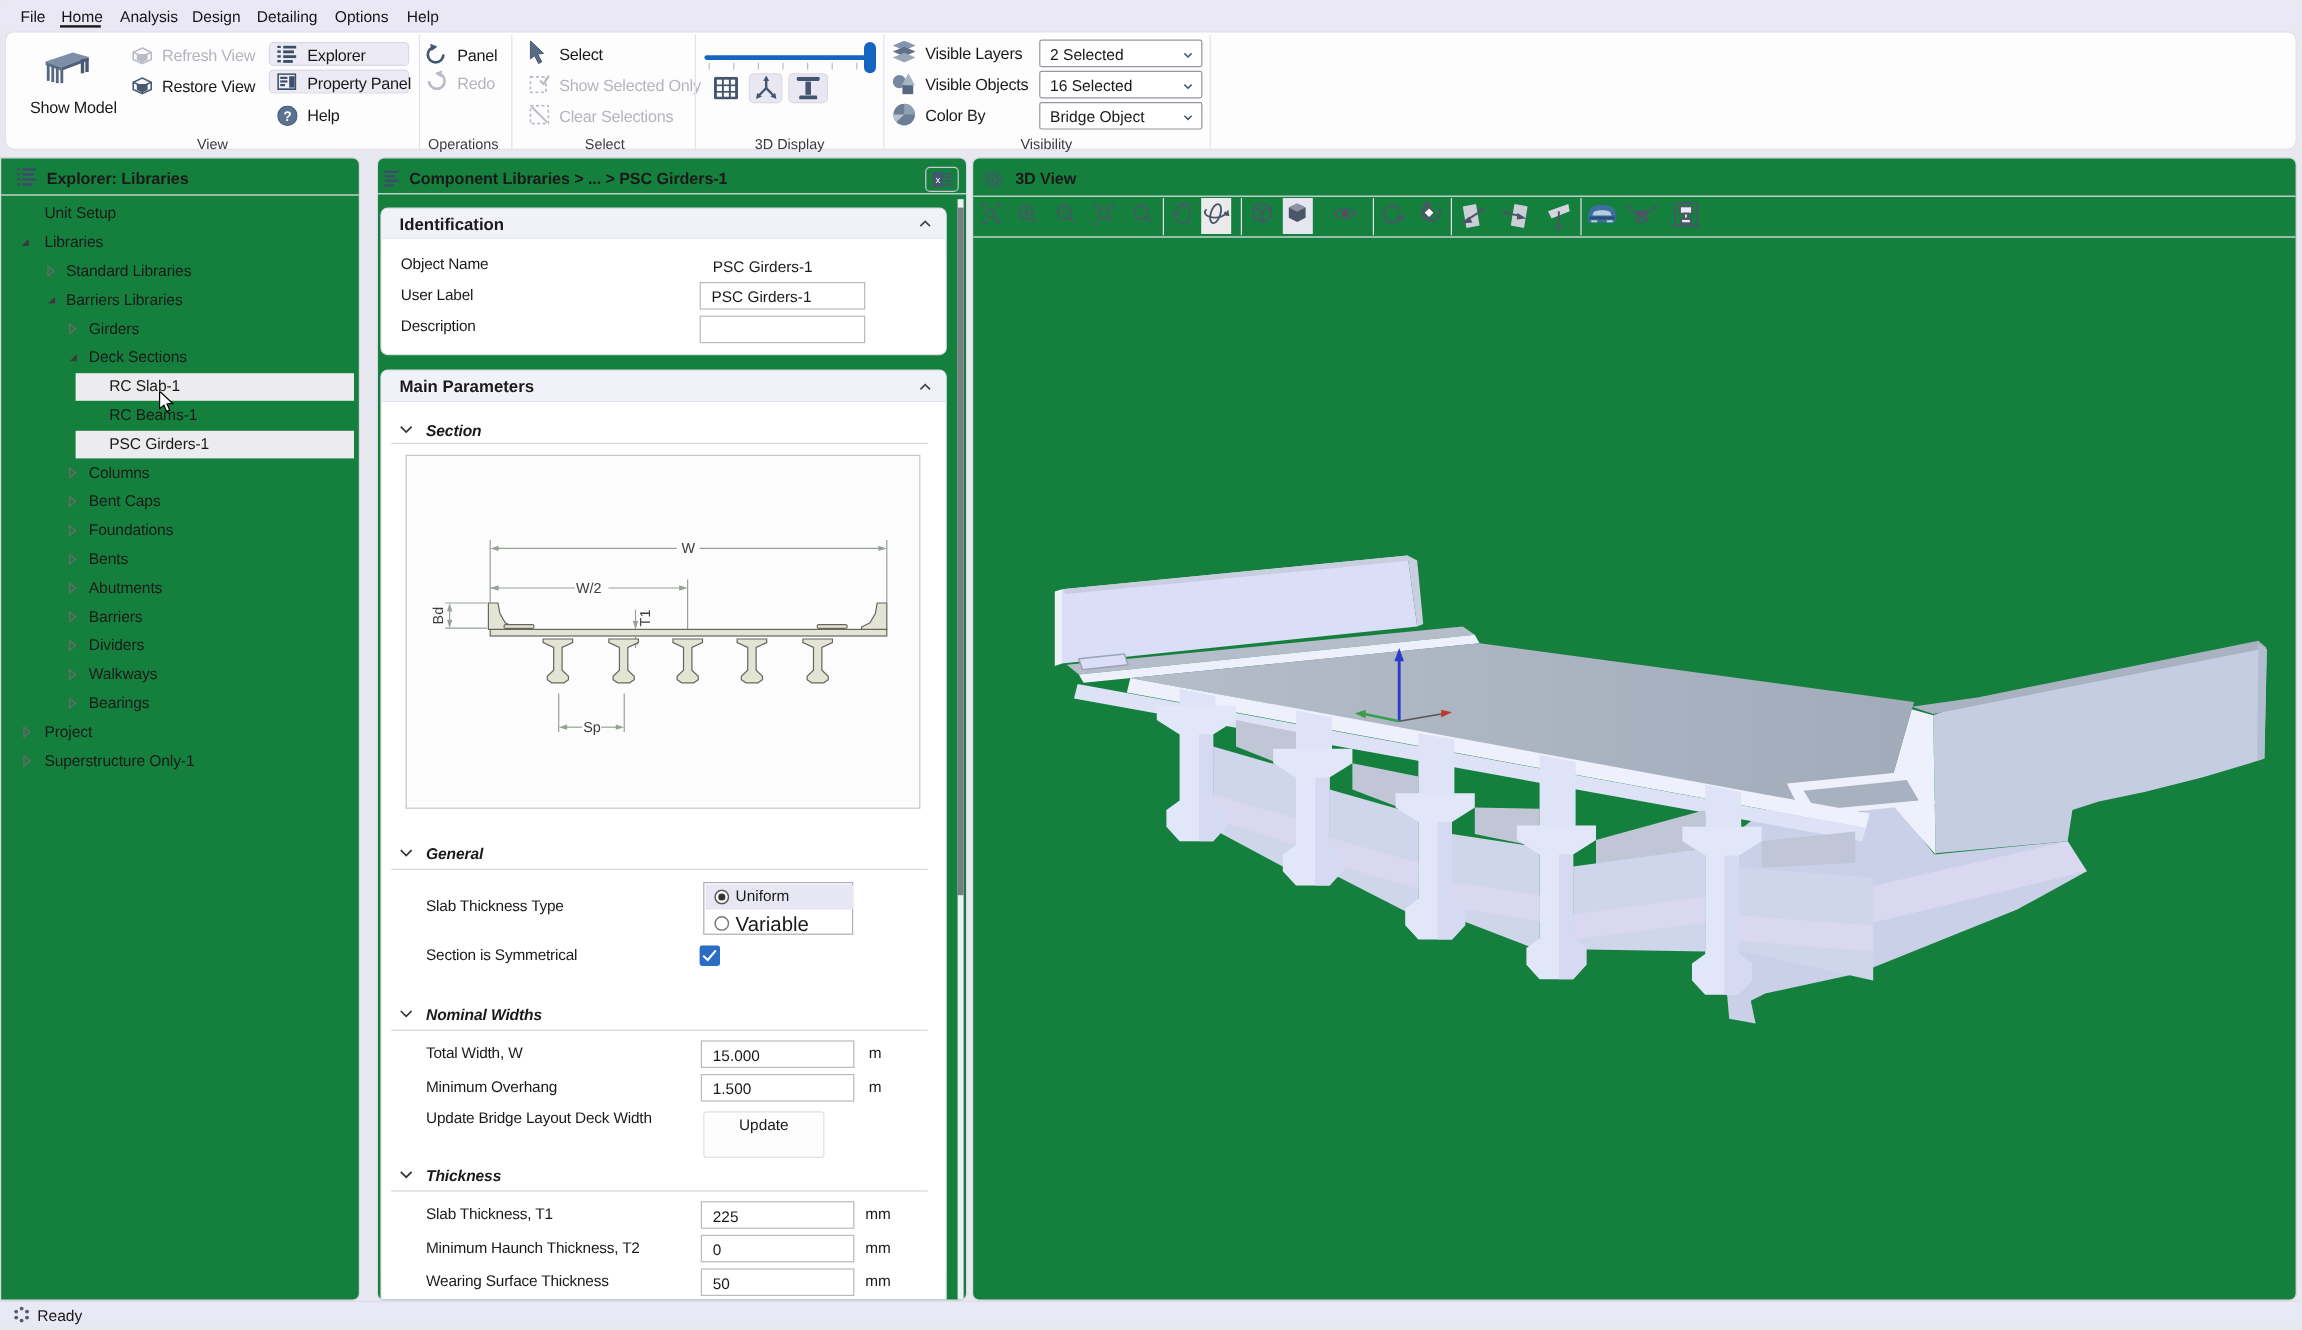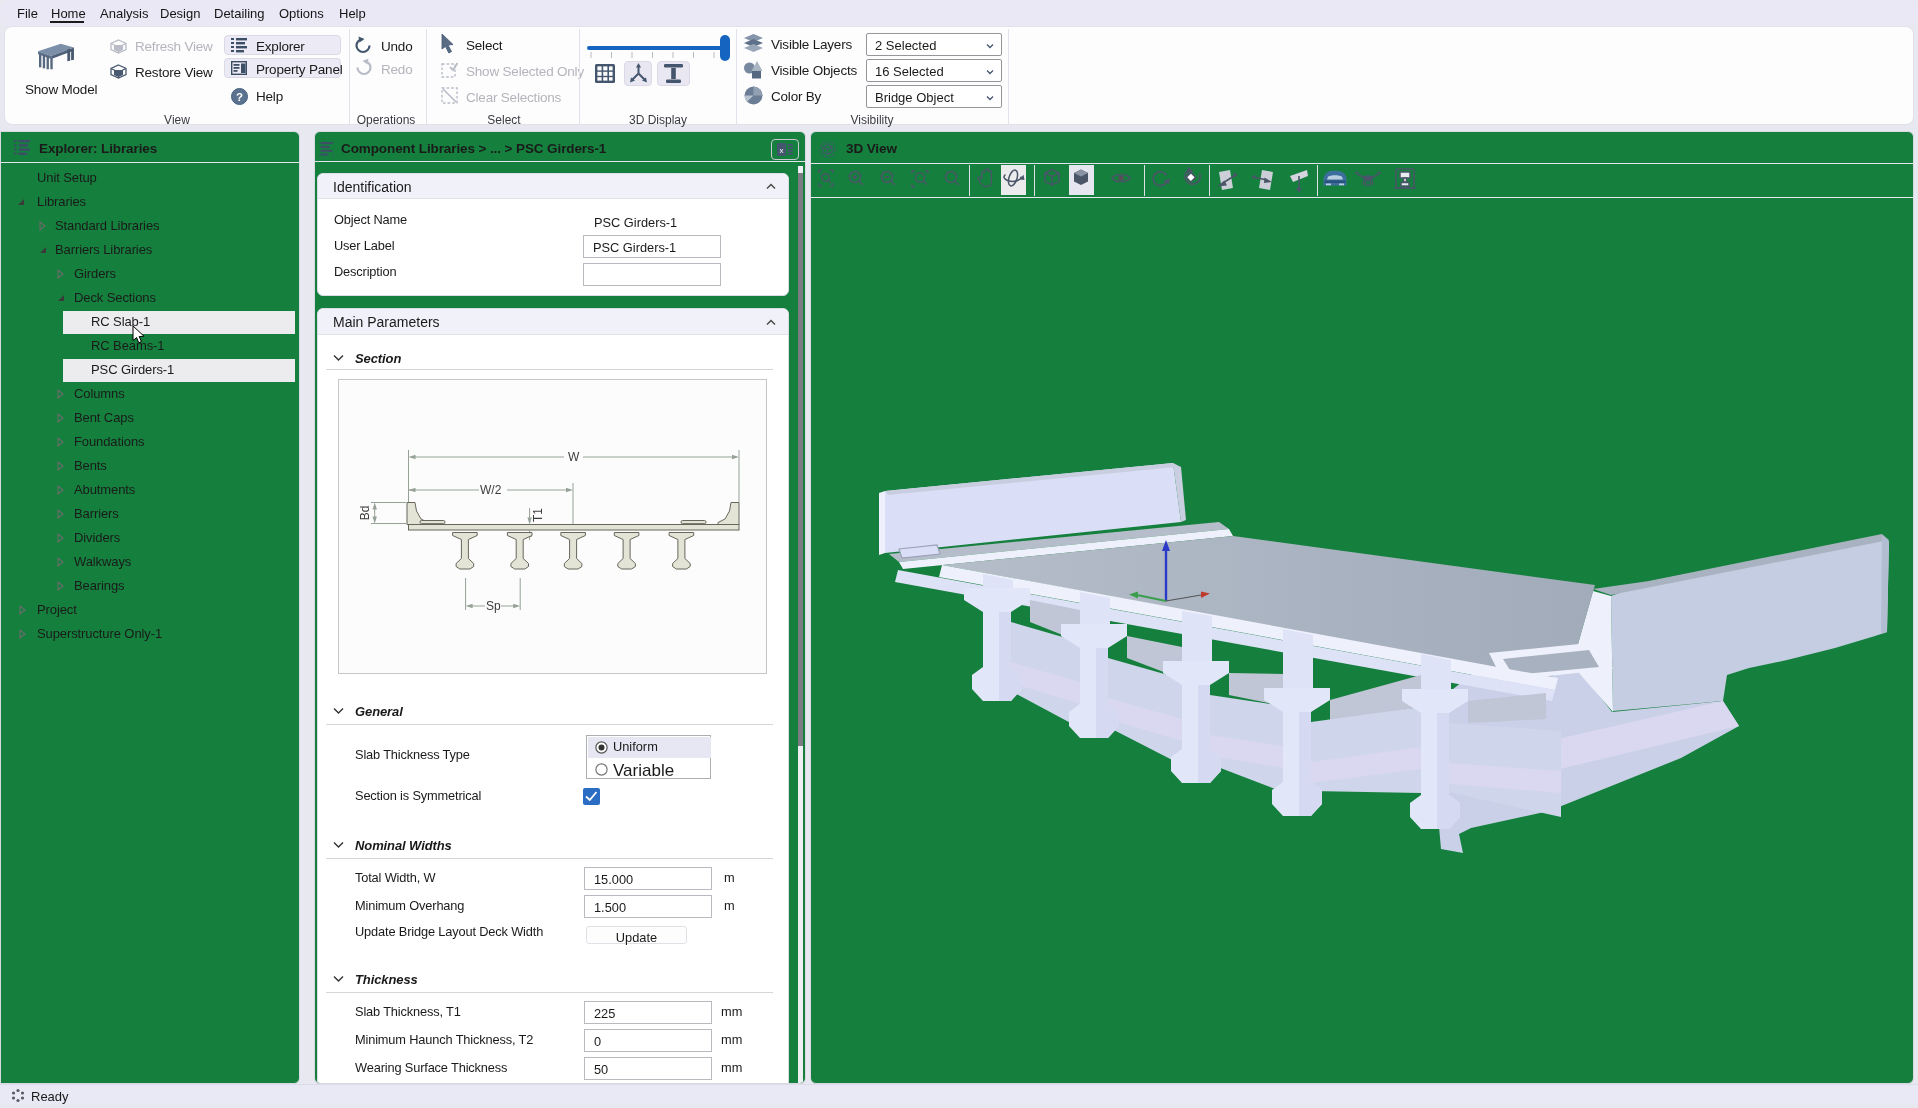--- a/index.html
+++ b/index.html
@@ -19,21 +19,21 @@
 .drop { position:absolute; width:136px; height:23px; border:1px solid #95959c; border-radius:2px; background:#fff; font-size:13px; }
 .drop span { position:absolute; left:8px; top:4px; }
 .chev { position:absolute; right:7px; top:8px; width:8px; height:8px; }
 
 .panel { position:absolute; background:#15803d; border:1px solid #d9d9e3; border-radius:6px; }
 
 .trow { position:absolute; font-size:13px; letter-spacing:-0.1px; white-space:nowrap; }
 .hl { position:absolute; left:62px; width:232px; height:23px; background:#ececee; }
 
 .sect { position:absolute; border:1px solid #dcdce6; border-radius:6px; background:#fff; }
-.sect-h { position:absolute; left:0; top:0; right:0; height:25px; background:#f1f1f9; border-bottom:1px solid #e2e2ec; border-radius:6px 6px 0 0; font-weight:normal; font-size:14px;padding-left:20px; }
+.sect-h { position:absolute; left:0; top:0; right:0; height:25px; background:#f1f1f9; border-bottom:1px solid #e2e2ec; border-radius:6px 6px 0 0; font-weight:bold; font-size:14px;padding-left:20px; }
 .subh { position:absolute; font-size:13px; font-weight:bold; font-style:italic; letter-spacing:-0.1px; }
 .sline { position:absolute; left:325px; width:447px; height:1px; background:#d6d6d6; }
 .flabel { position:absolute; left:40px; font-size:12.8px; letter-spacing:-0.15px; white-space:nowrap; }
 .tbox { position:absolute; left:583px; width:128px; height:23px; border:1px solid #b9b9bf; background:#fff; font-size:12.8px; }
 .tbox span { position:absolute; left:9px; top:4px; }
 .unit { position:absolute; font-size:12.8px; }
 svg { display:block; }
 </style>
 </head>
 <body>
@@ -108,21 +108,21 @@
     <text x="8.5" y="12.5" font-size="11.5" font-weight="bold" fill="#fff" text-anchor="middle" font-family="Liberation Sans">?</text>
   </svg>
   <div class="rtxt" style="left:251px;top:62px">Help</div>
   <div class="glabel" style="left:112px">View</div>
   <div class="rsep" style="left:344px"></div>
 
   <svg class="abs" style="left:349px;top:9px" width="19" height="18" viewBox="0 0 19 18">
     <path d="M15.5,9.5 A6.5,6.5 0 1 1 9,3" fill="none" stroke="#44566e" stroke-width="2.2"></path>
     <polygon points="4.5,0.5 10.5,3 5.5,6.5" fill="#44566e"></polygon>
   </svg>
-  <div class="rtxt" style="left:376px;top:12px">Undo</div>
+  <div class="rtxt" style="left:376px;top:12px">Panel</div>
   <svg class="abs" style="left:349px;top:31px" width="19" height="18" viewBox="0 0 19 18">
     <path d="M3.5,9.5 A6.5,6.5 0 1 0 10,3" fill="none" stroke="#b9bcc7" stroke-width="2.2"></path>
     <polygon points="14.5,0.5 8.5,3 13.5,6.5" fill="#b9bcc7"></polygon>
   </svg>
   <div class="rtxt dis" style="left:376px;top:35px">Redo</div>
   <div class="glabel" style="left:321px">Operations</div>
   <div class="rsep" style="left:421px"></div>
 
   <svg class="abs" style="left:436px;top:7px" width="16" height="20" viewBox="0 0 16 20">
     <polygon points="1,0 12,10.5 7,11 10.5,17.5 7.8,19 4.5,12.5 1,15" fill="#5a6c85" stroke="#44566e" stroke-width="0.8"></polygon>
@@ -472,21 +472,21 @@
   <div class="tbox" style="left:269px;top:735px">
       <span>15.000</span>
     </div>
   <div class="unit" style="left:409px;top:738px">m</div>
   <div class="flabel" style="top:766px">Minimum Overhang</div>
   <div class="tbox" style="left:269px;top:763px">
       <span>1.500</span>
     </div>
   <div class="unit" style="left:409px;top:766px">m</div>
   <div class="flabel" style="top:792px">Update Bridge Layout Deck Width</div>
-  <div class="abs" style="left:271px;top:794px;width:101px;height:18px;border:1px solid #e0e0e6;border-radius:3px;background:#fdfdfe;text-align:center;font-size:12.8px"><span style="position:relative;top:3px">Update</span></div>
+  <div class="abs" style="left:271px;top:794px;width:101px;height:39px;border:1px solid #e0e0e6;border-radius:3px;background:#fdfdfe;text-align:center;font-size:12.8px"><span style="position:relative;top:3px">Update</span></div>
   <svg class="abs" style="left:18px;top:843px" width="11" height="8" viewBox="0 0 11 8">
       <polyline points="1,1.5 5.5,6 10,1.5" fill="none" stroke="#333" stroke-width="1.4"></polyline>
     </svg>
   <div class="subh" style="left:40px;top:840px">Thickness</div>
   <div class="sline" style="left:11px;top:860px;width:447px"></div>
   <div class="flabel" style="top:872px">Slab Thickness, T1</div>
   <div class="tbox" style="left:269px;top:869px">
       <span>225</span>
     </div>
   <div class="unit" style="left:406px;top:872px">mm</div>

